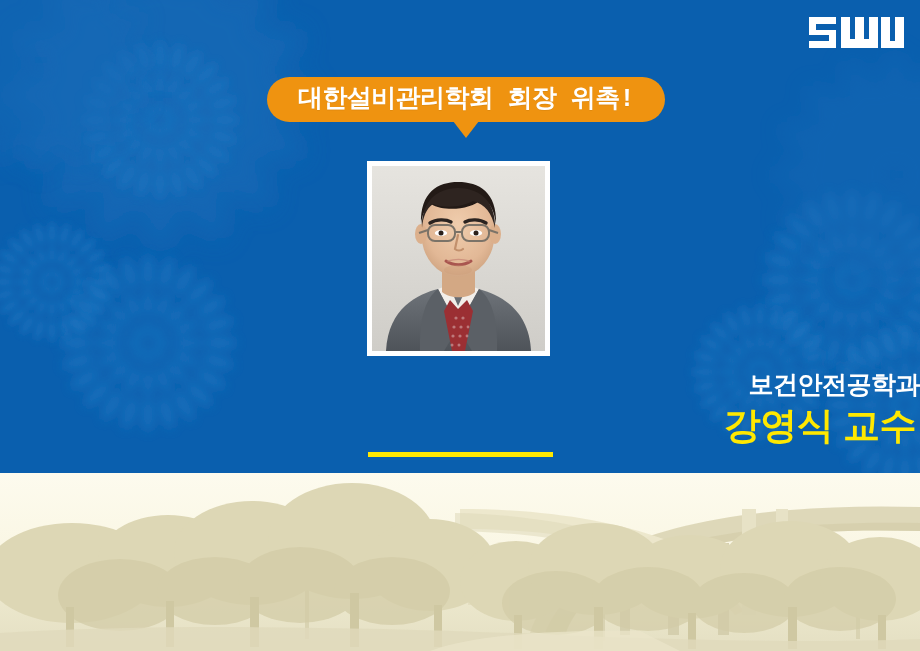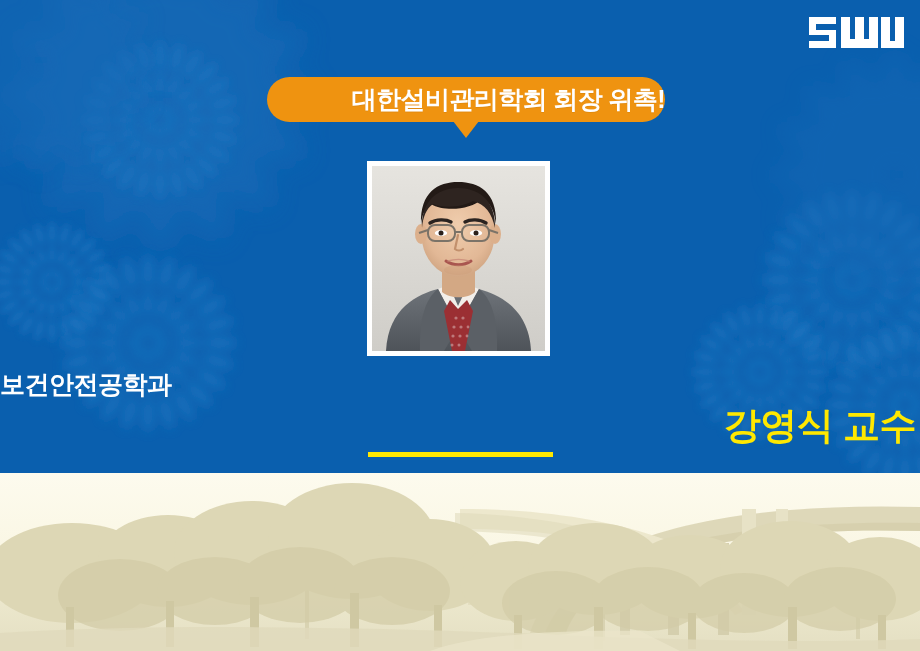--- a/index.html
+++ b/index.html
@@ -58,21 +58,22 @@
   }
   .banner {
     position: absolute;
     left: 0; top: 0;
     width: 100%;
     height: 45px;
     background: #ef9310;
     border-radius: 23px;
     display: flex;
     align-items: center;
-    justify-content: flex-end;
+    justify-content: center;
+    font-family: Liberation Mono, monospace;
   }
   .banner-text {
     color: #ffffff;
     font-size: 25px;
     font-weight: bold;
     letter-spacing: -0.6px;
     line-height: 1;
     white-space: nowrap;
     text-shadow: 0 1px 0 rgba(0,0,0,0.06);
   }
@@ -107,21 +108,21 @@
     background: #d9d7d2;
   }
   .photo-svg { display: block; width: 100%; height: 100%; }
 
   
   .dept {
     position: absolute;
     left: 0;
     top: 371px;
     width: 920px;
-    text-align: left;
+    text-align: right;
     color: #ffffff;
     font-size: 25px;
     font-weight: bold;
     letter-spacing: -0.5px;
     line-height: 1.1;
   }
   .name-wrap {
     position: absolute;
     left: 0;
     top: 405px;

